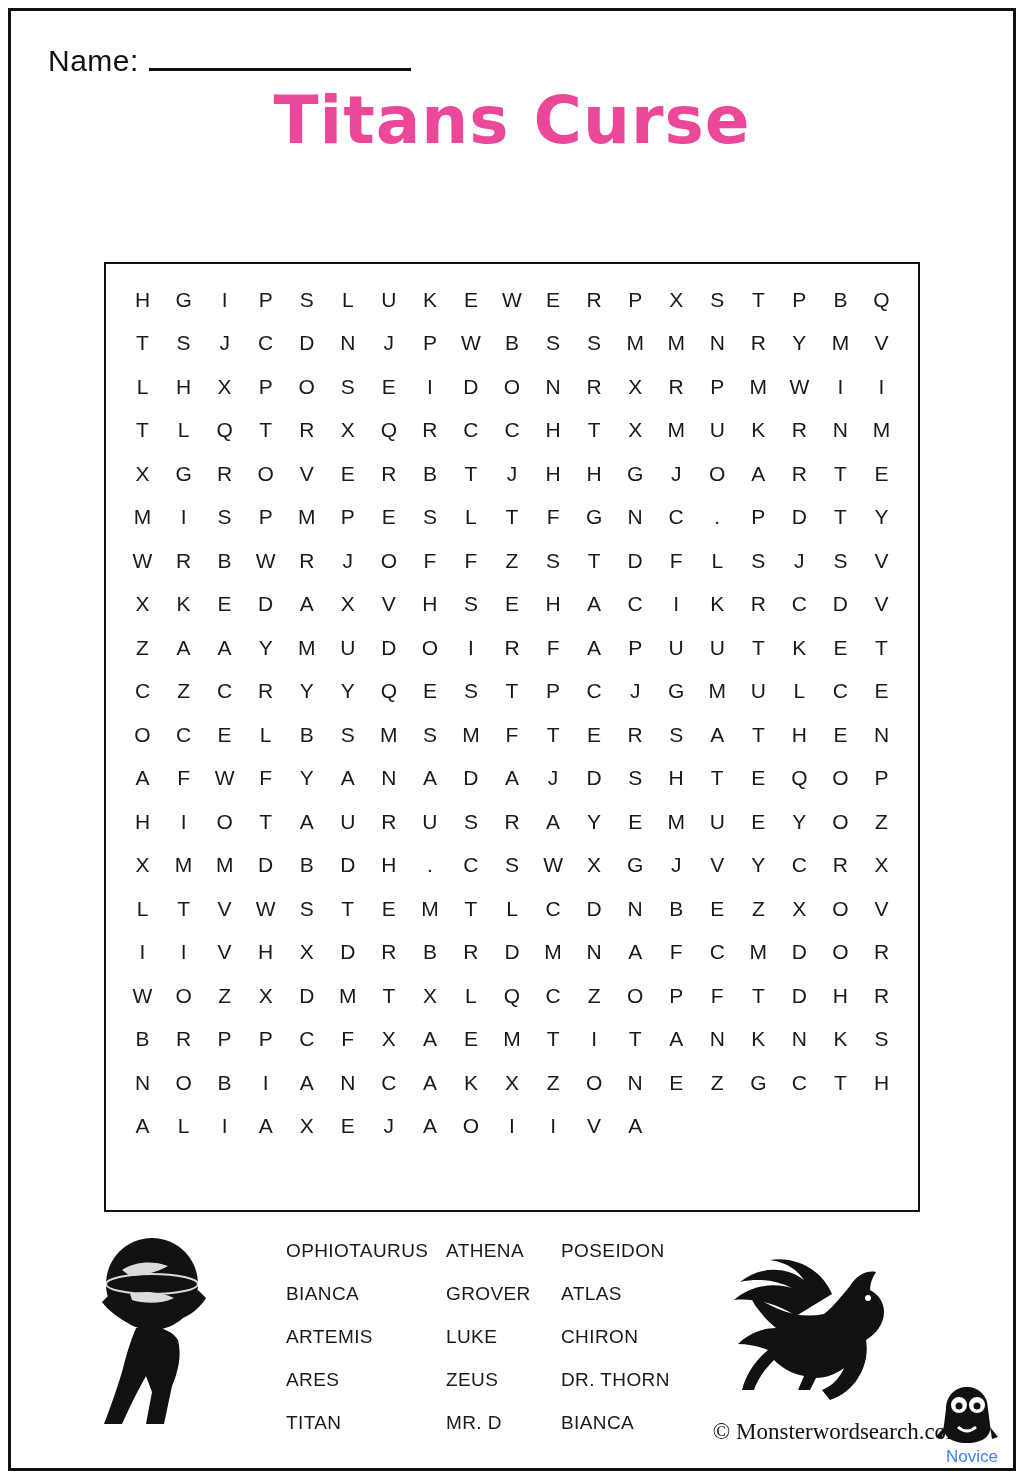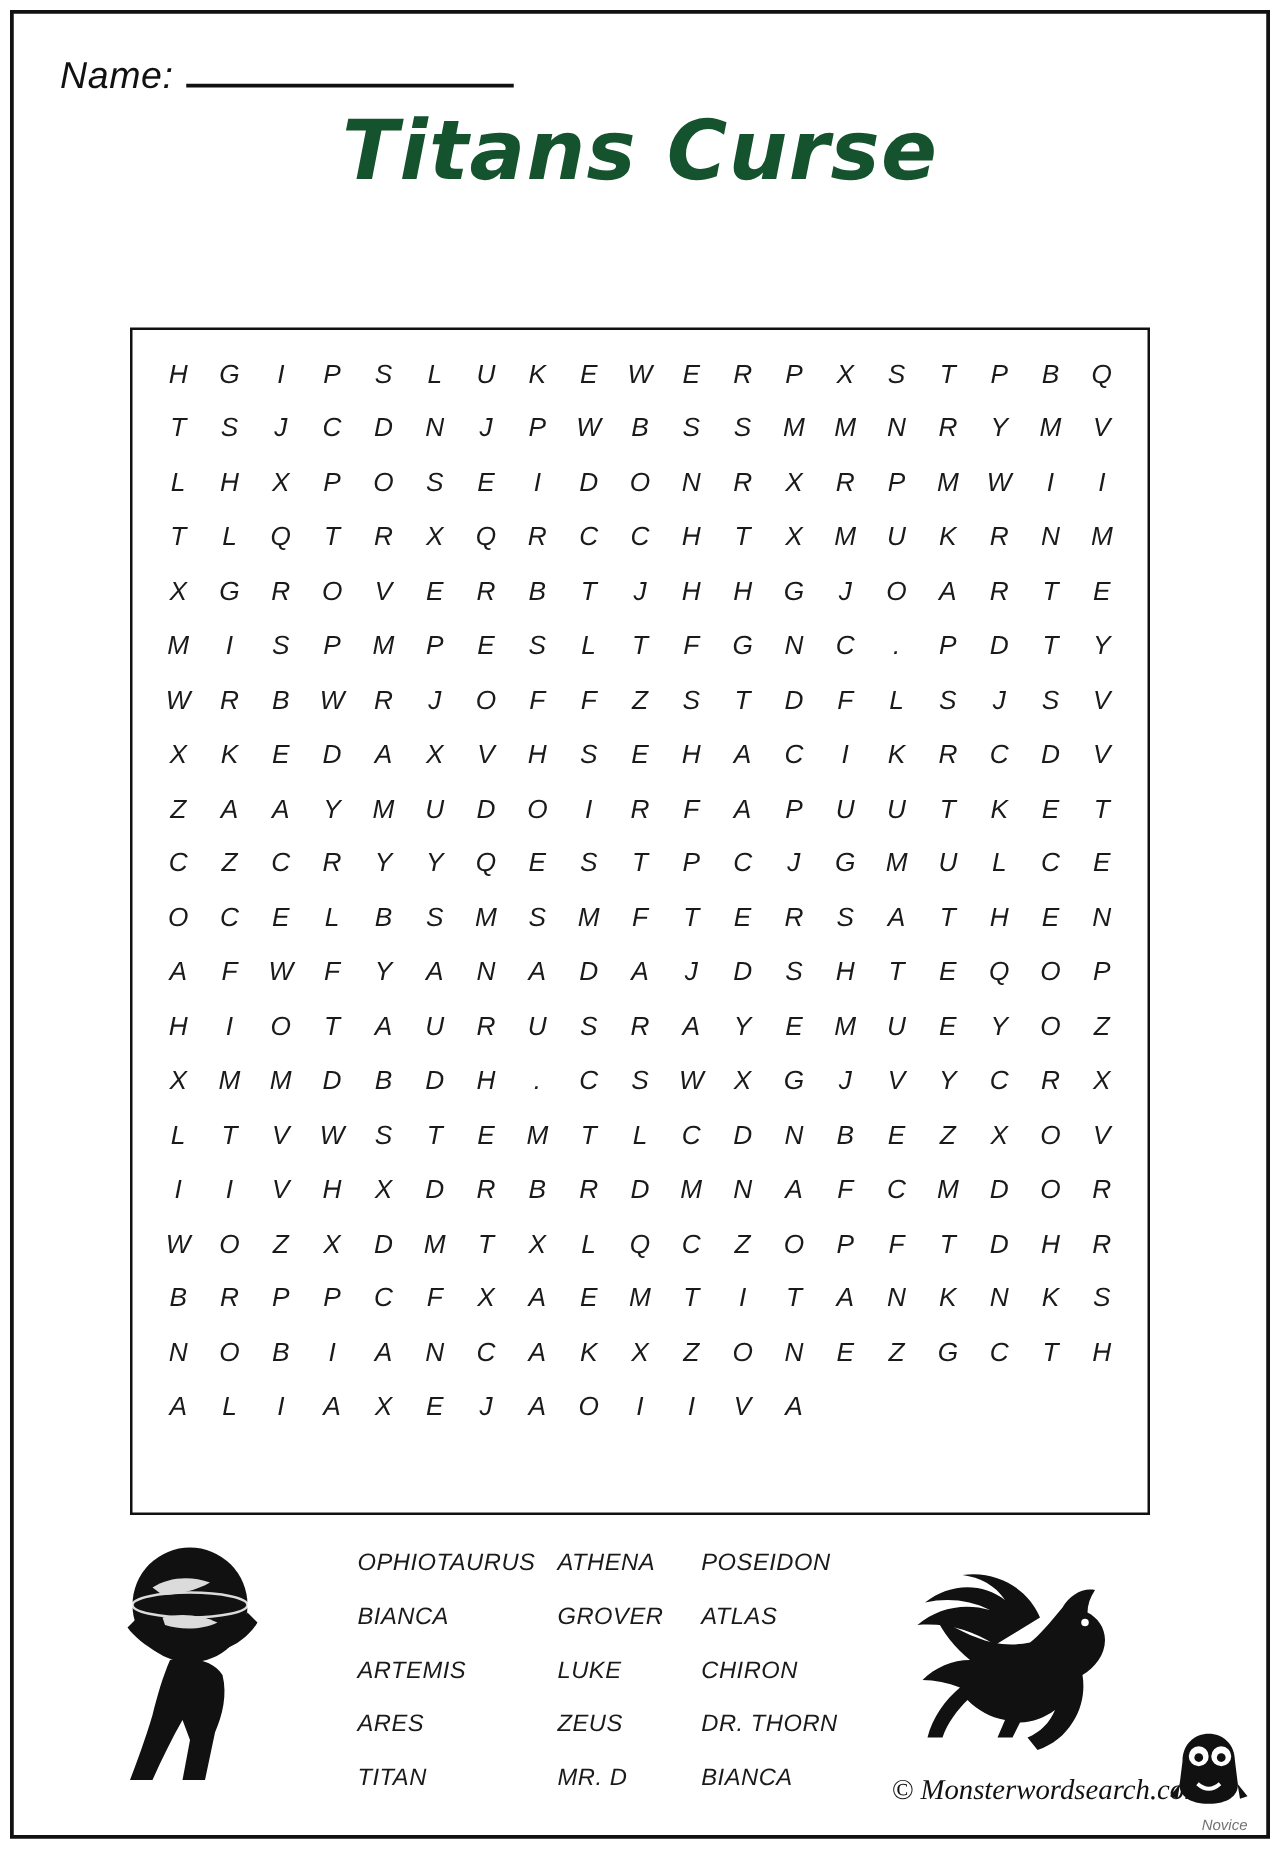--- a/index.html
+++ b/index.html
@@ -10,21 +10,20 @@
   body {
     font-family: "Liberation Sans", sans-serif;
   }
   .page {
     position: relative;
     width: 1024px;
     height: 1479px;
     background: #ffffff;
     box-sizing: border-box;
     overflow: hidden;
-    font-style: italic;
   }
   .page-border {
     position: absolute;
     left: 8px;
     top: 8px;
     right: 8px;
     bottom: 8px;
     border: 3px solid #111;
     box-sizing: border-box;
     pointer-events: none;
@@ -53,21 +52,21 @@
     left: 0;
     right: 0;
     top: 76px;
     text-align: center;
   }
   .title-line {
     font-family: "DejaVu Sans", sans-serif;
     font-weight: bold;
     font-size: 66px;
     line-height: 1.35;
-    color: #14532d;
+    color: #ec4899;
     letter-spacing: 1px;
   }
   .grid-box {
     position: absolute;
     left: 104px;
     top: 262px;
     width: 816px;
     height: 950px;
     border: 2px solid #111;
     box-sizing: border-box;
@@ -124,22 +123,22 @@
     bottom: 34px;
     font-size: 23px;
     color: #111;
     font-family: "Liberation Serif", serif;
     white-space: nowrap;
   }
   .footer-level {
     position: absolute;
     right: 26px;
     bottom: 12px;
-    font-size: 12px;
-    color: #737373;
+    font-size: 17px;
+    color: #3b82f6;
   }
   .monster {
     position: absolute;
     right: 22px;
     bottom: 28px;
     width: 70px;
     height: 72px;
   }
 </style>
 </head>

